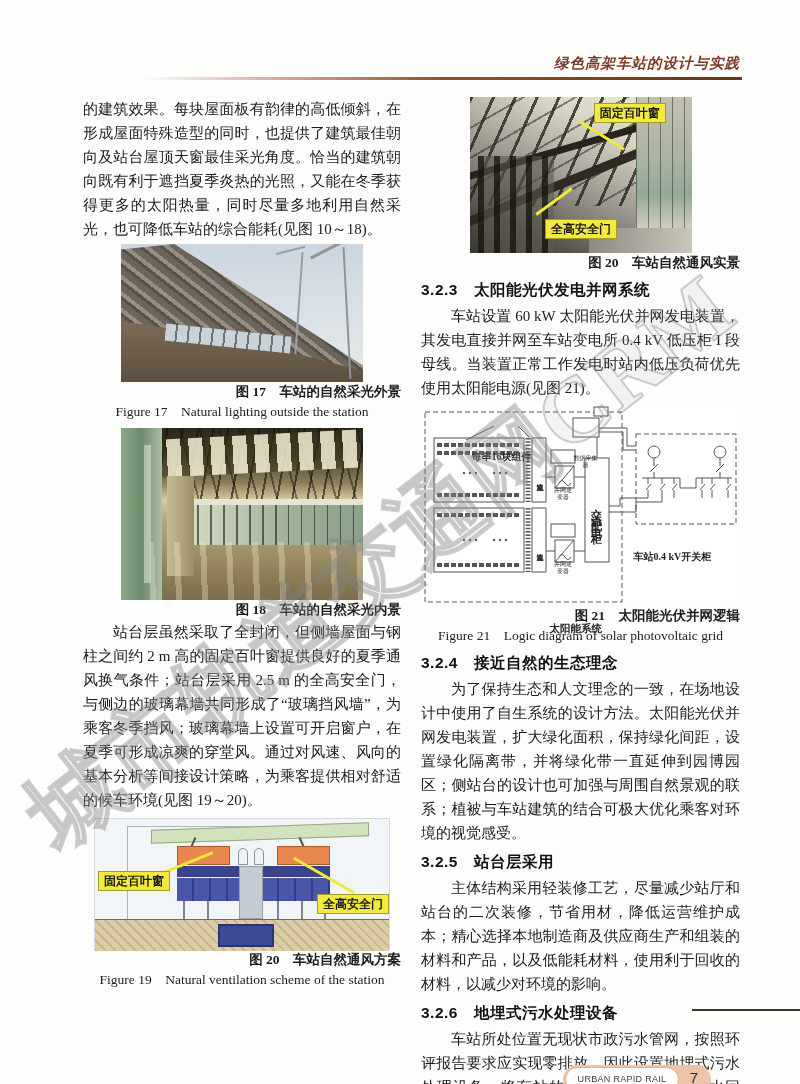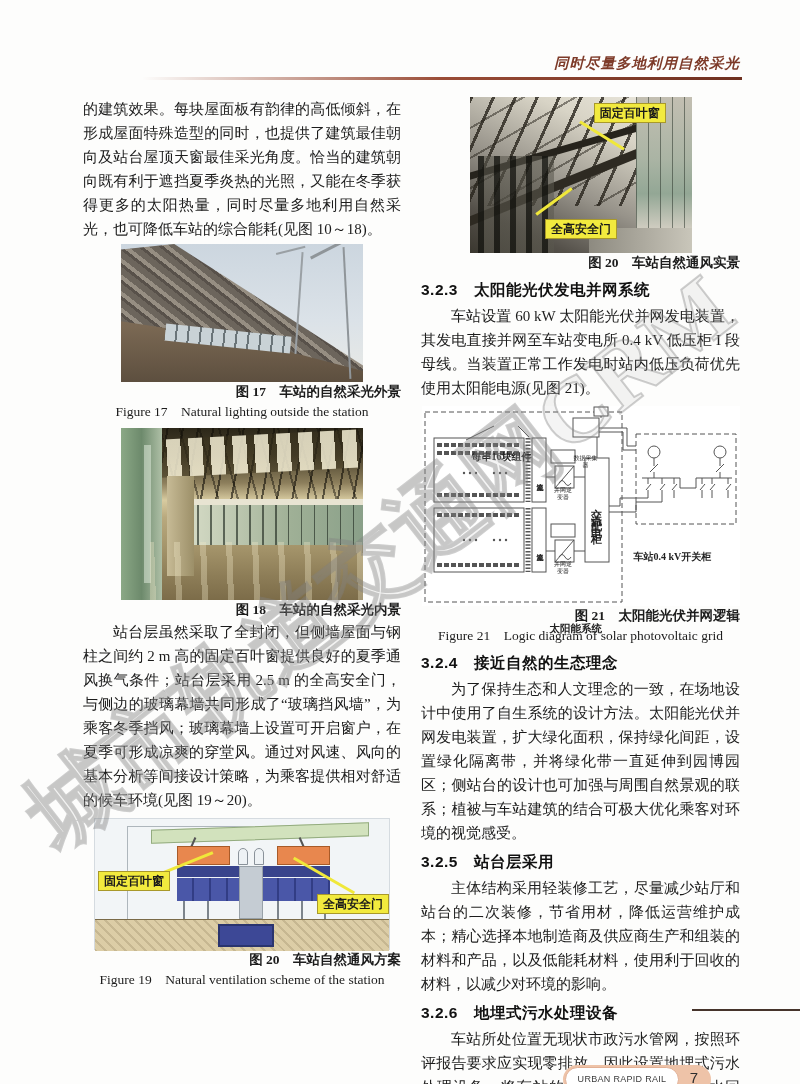--- a/index.html
+++ b/index.html
@@ -150,21 +150,21 @@
   .foot-page { position:absolute; right:13px; top:4px; font-family:"Liberation Sans", sans-serif;
     font-size:15px; color:#2e2e2e; }
 </style>
 </head>
 <body>
 
 <div class="page">
 
   <div class="watermark">城市轨道交通网CRM</div>
 
-  <div class="hdr-title">同时尽量多地利用自然采光</div>
+  <div class="hdr-title">绿色高架车站的设计与实践</div>
   <div class="hdr-line"></div>
 
   <div class="col-left">
 
     <p class="para">的建筑效果。每块屋面板有韵律的高低倾斜，在形成屋面特殊造型的同时，也提供了建筑最佳朝向及站台屋顶天窗最佳采光角度。恰当的建筑朝向既有利于遮挡夏季炎热的光照，又能在冬季获得更多的太阳热量，同时尽量多地利用自然采光，也可降低车站的综合能耗(见图 10～18)。</p>
 
     <figure>
       <div class="photo f17">
         <div class="sky"></div>
         <div class="truss"></div>

